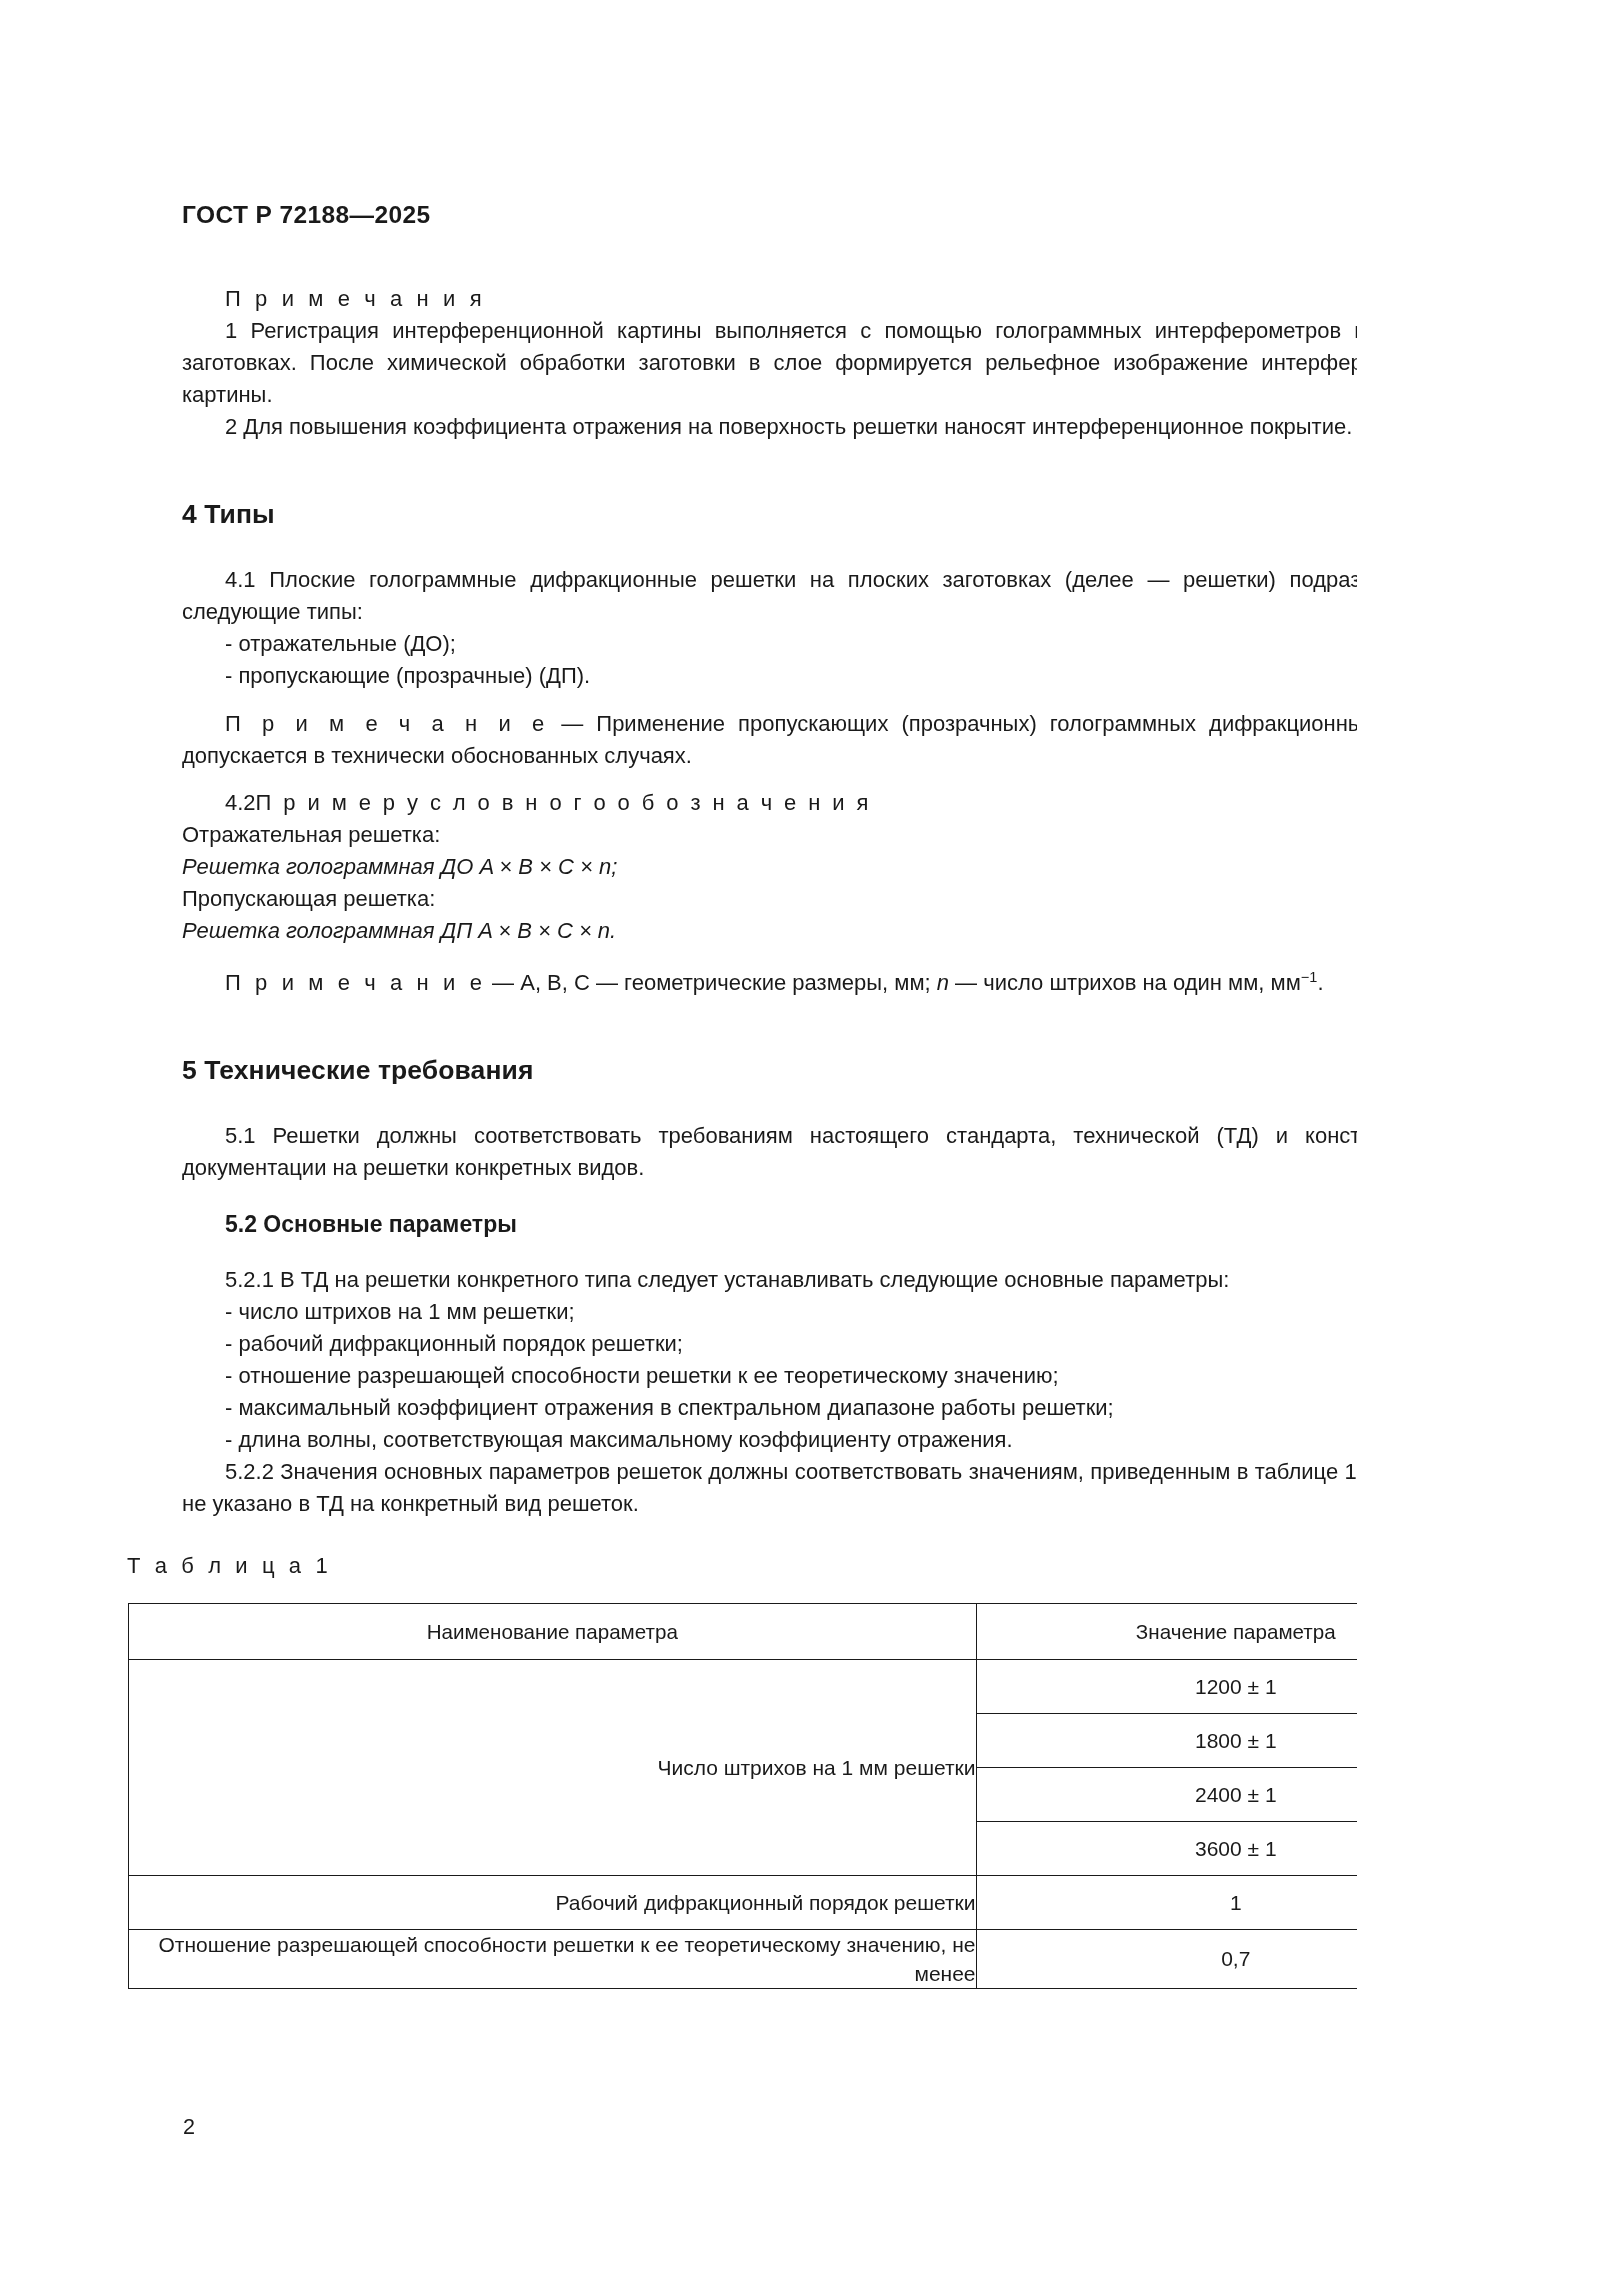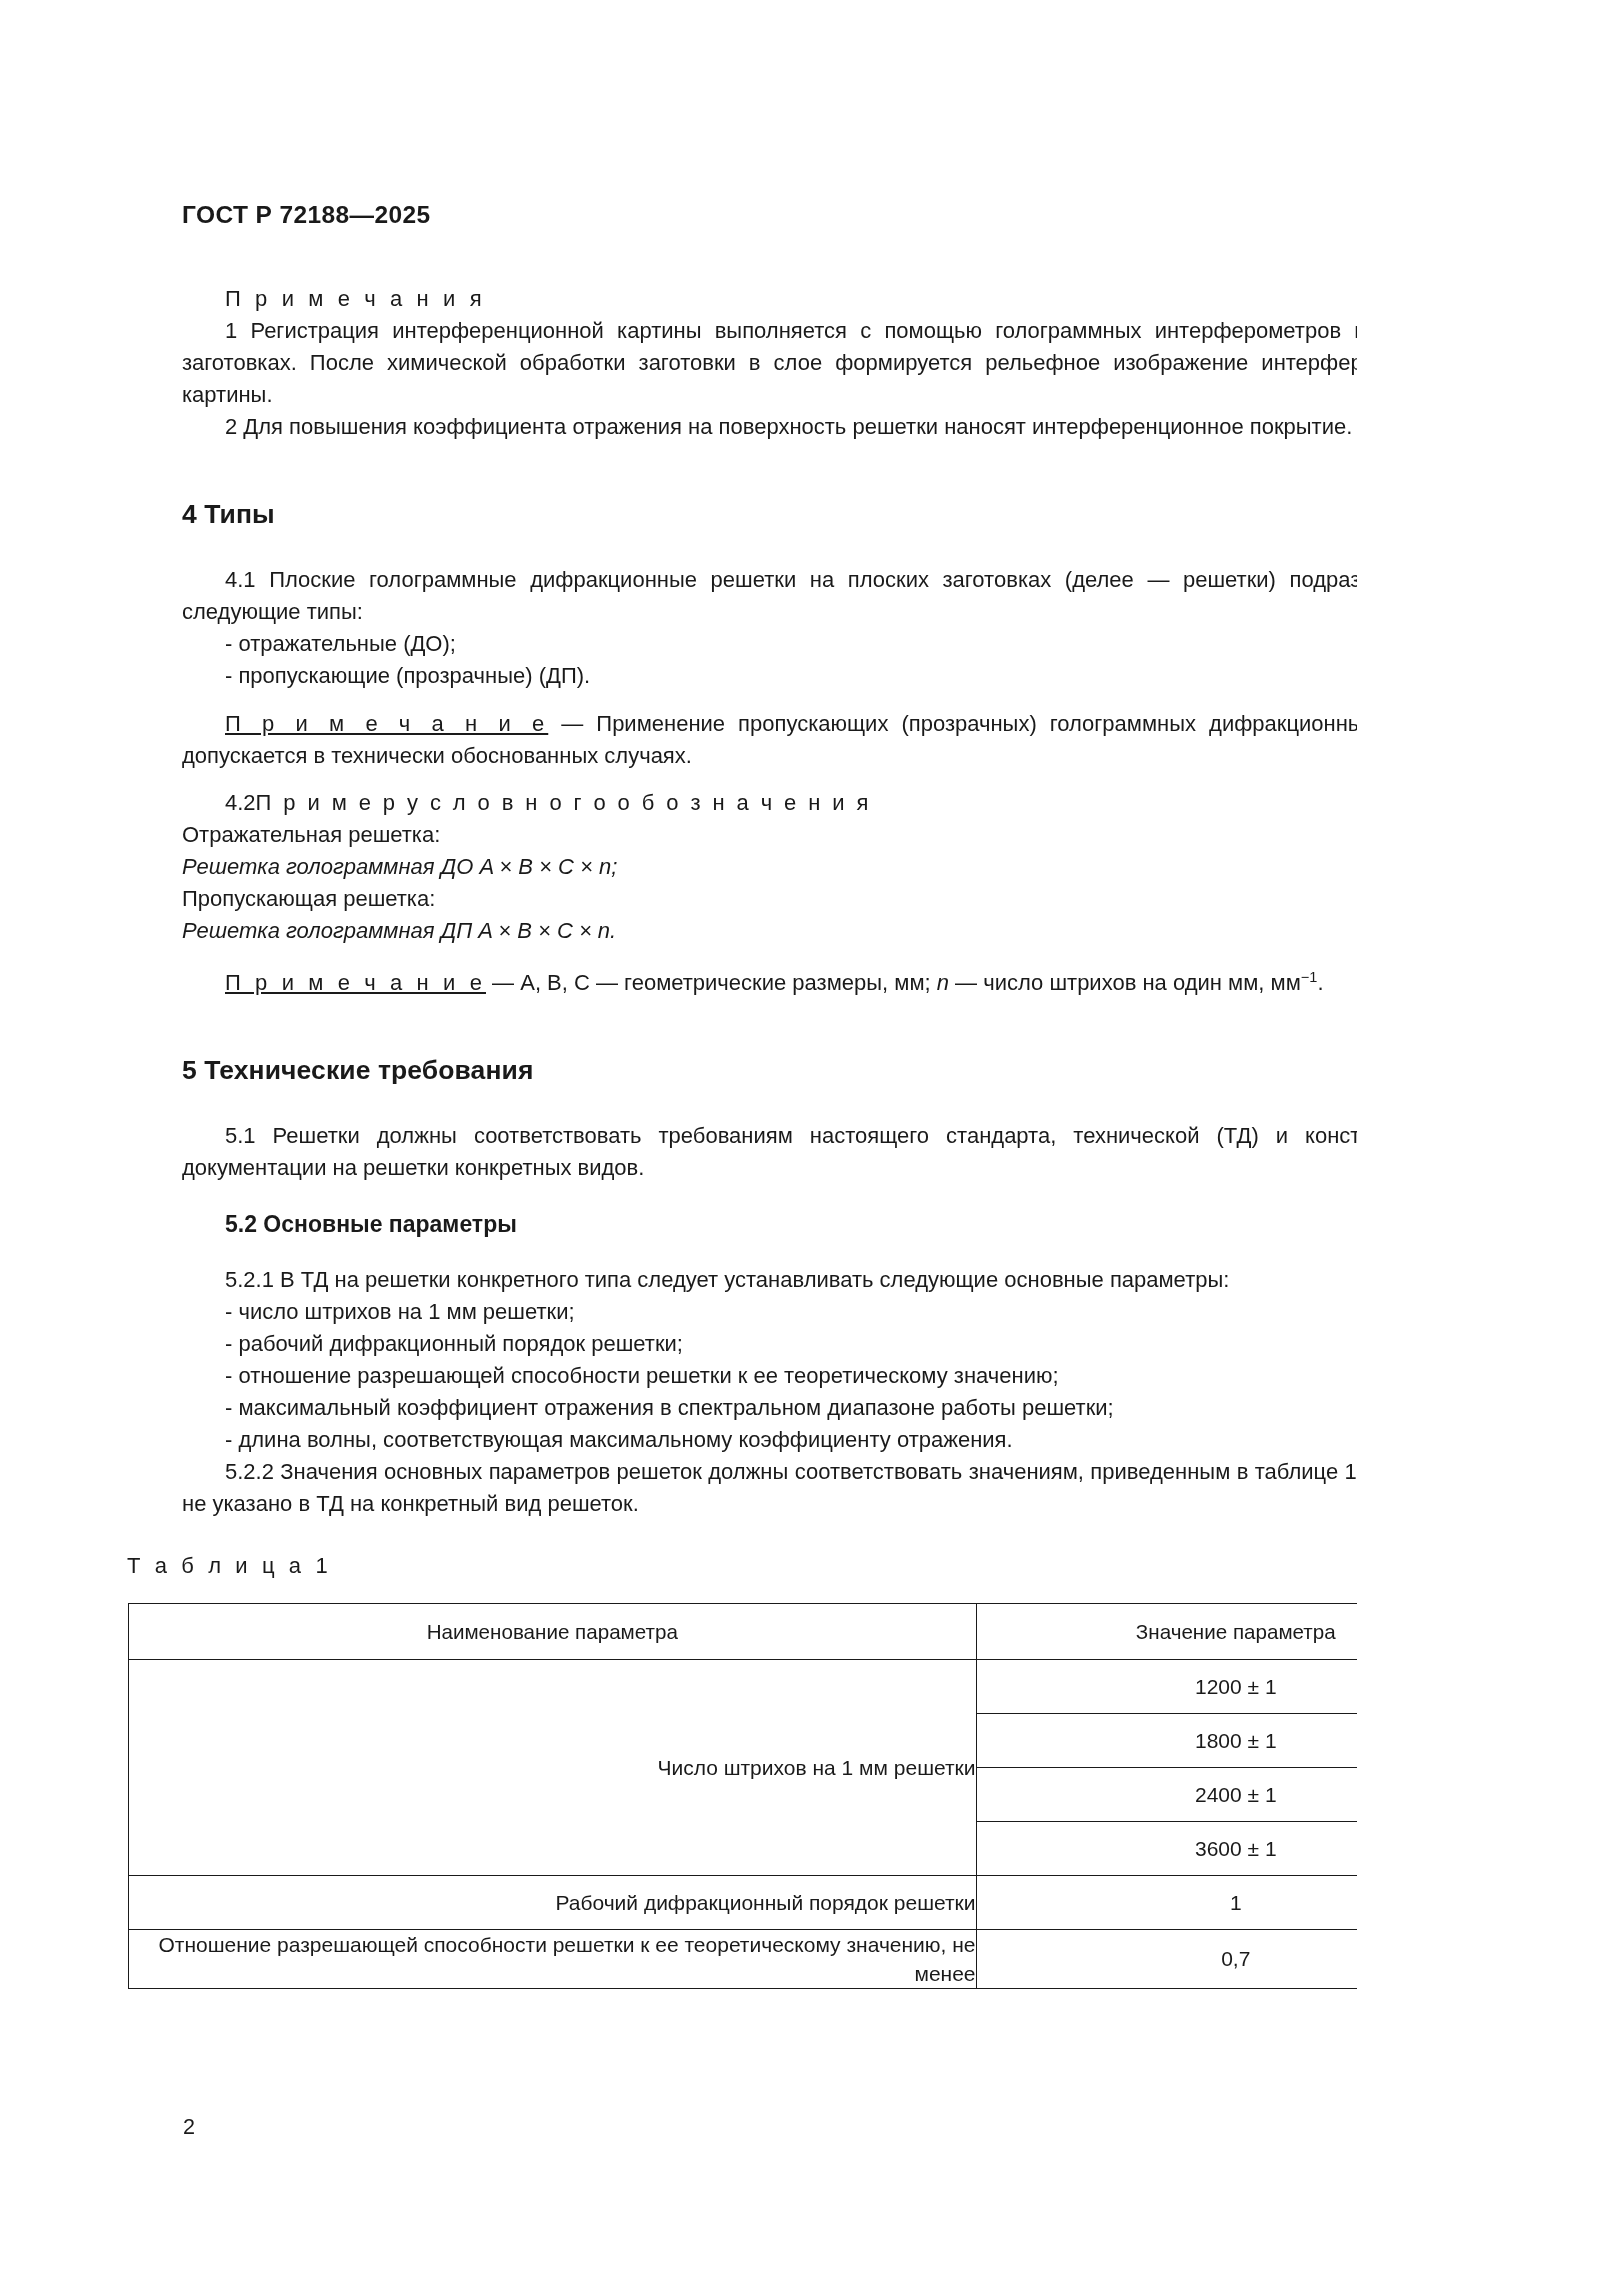--- a/index.html
+++ b/index.html
@@ -56,21 +56,21 @@
   .noindent { text-indent: 0; }
 
   
   .spaced {
     letter-spacing: 4.1px;
   }
   .spaced-tight {
     letter-spacing: 2.9px;
   }
 
-  .note-lead { letter-spacing: 4.1px; text-decoration: underline; }
+  .note-lead { letter-spacing: 4.1px; }
 
   h2.section-title {
     margin: 0;
     font-size: 26.5px;
     font-weight: bold;
     line-height: 33px;
     letter-spacing: 0.1px;
   }
   h3.subsection-title {
     margin: 0;

